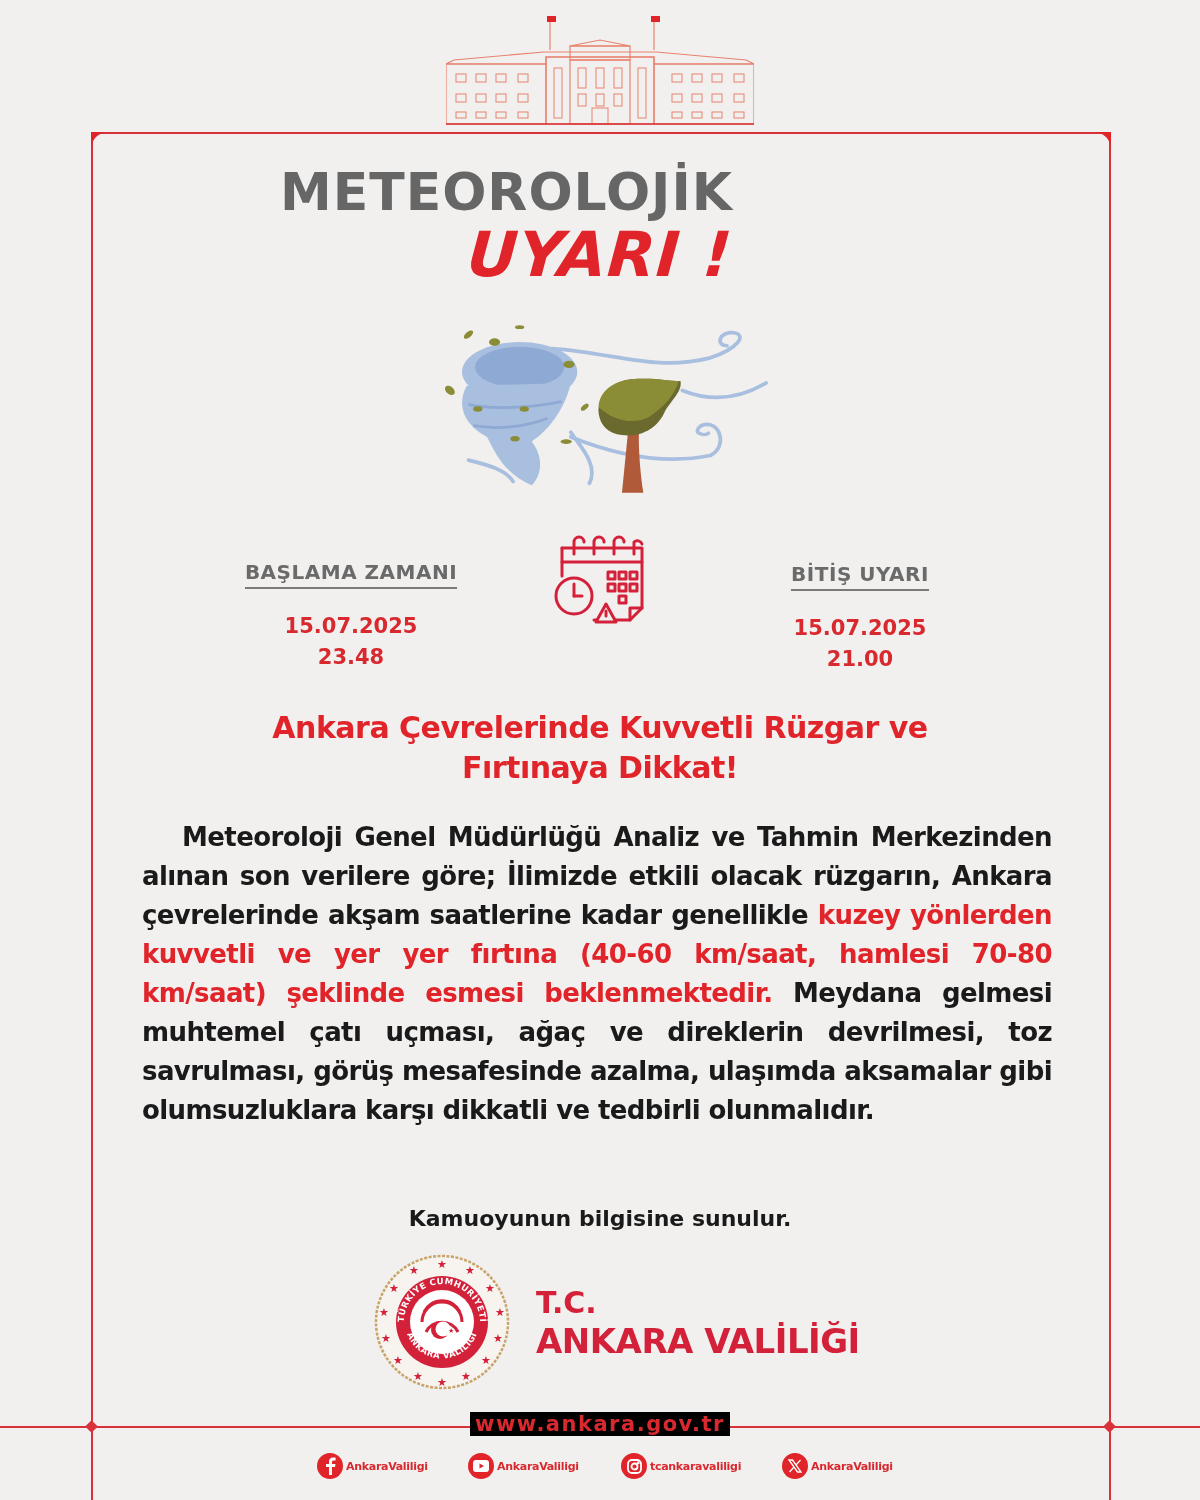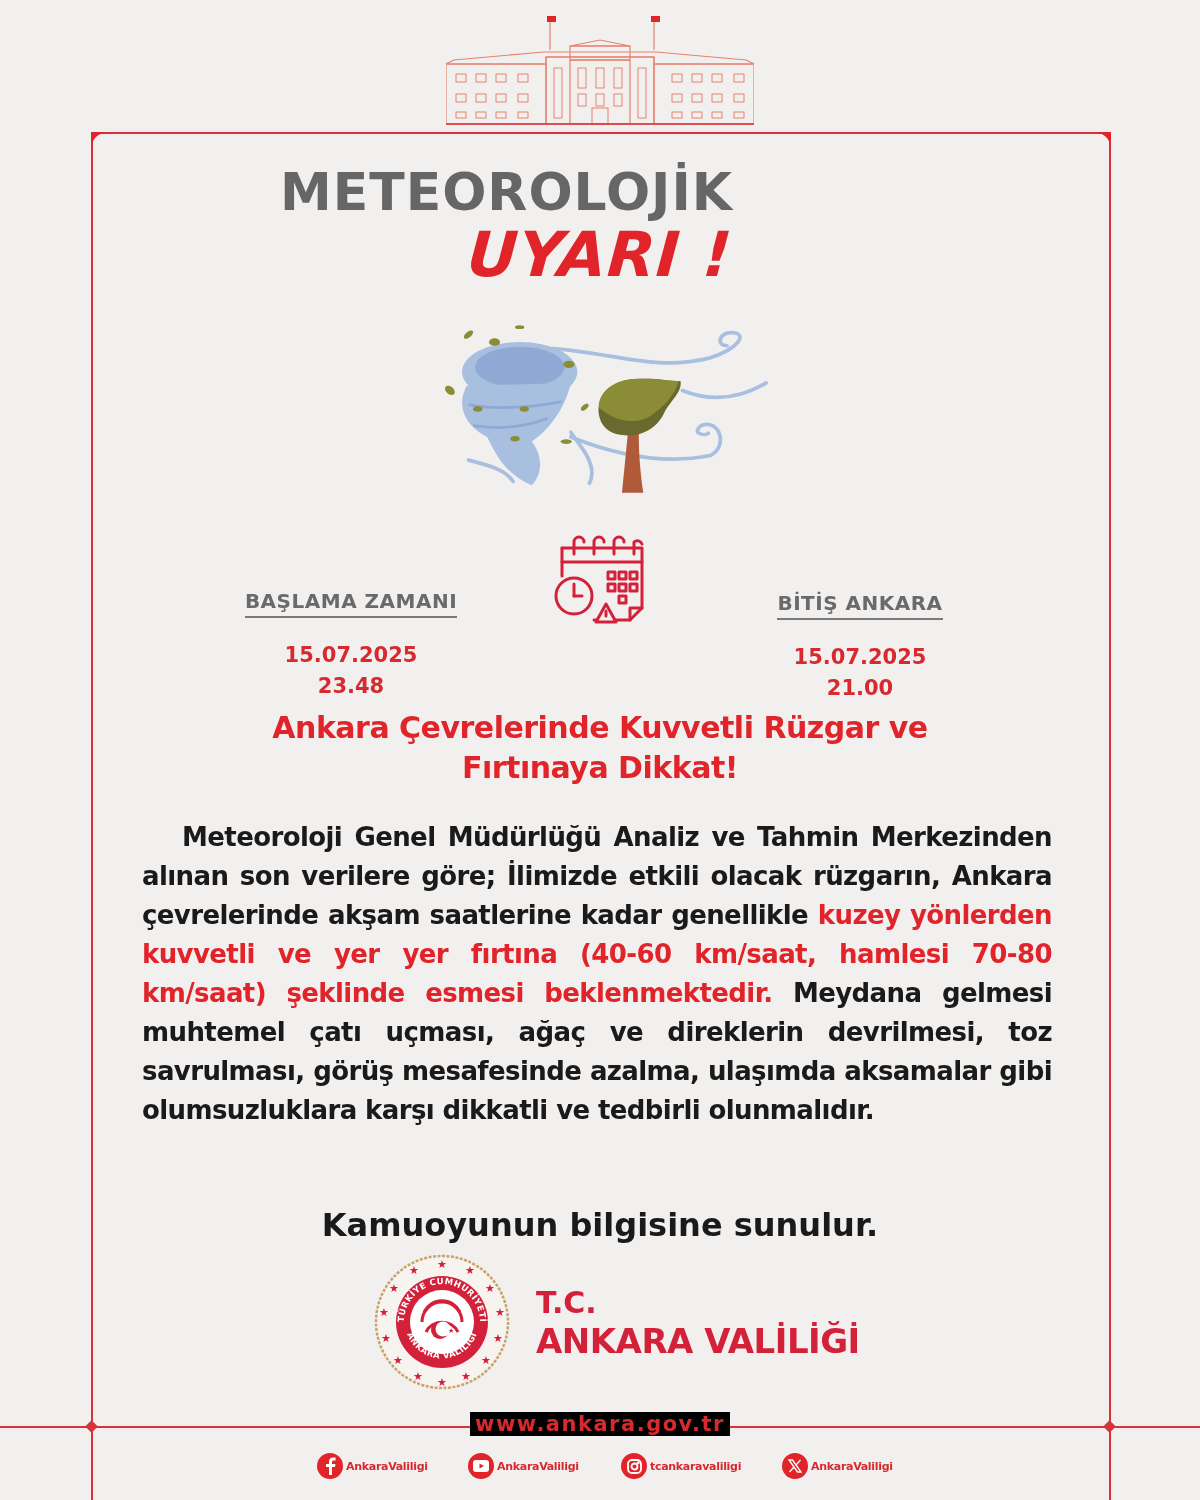--- a/index.html
+++ b/index.html
@@ -14,34 +14,34 @@
   .building { position: absolute; left: 446px; top: 12px; width: 308px; height: 114px; }
 
   .title-main { position: absolute; left: 0; width: 1013px; top: 162px; text-align: center;
     font-family: "DejaVu Sans", sans-serif; font-weight: bold; font-size: 52px; color: #666666; letter-spacing: 1px; }
   .title-sub { position: absolute; left: 0; width: 1200px; top: 218px; text-align: center;
     font-family: "DejaVu Sans", sans-serif; font-weight: bold; font-style: italic; font-size: 62px; color: #e0242a; letter-spacing: 1px; transform: skewX(-4deg); }
 
   .illustration { position: absolute; left: 428px; top: 316px; width: 360px; height: 186px; }
 
   .time-block { position: absolute; text-align: center; font-family: "DejaVu Sans", sans-serif; font-weight: bold; }
-  .time-label { display: inline-block; font-size: 20px; color: #6a6a6a; padding-bottom: 3px; border-bottom: 2px solid #7a7a7a; letter-spacing: 0.5px; margin-top: 29px; }
+  .time-label { display: inline-block; font-size: 20px; color: #6a6a6a; padding-bottom: 3px; border-bottom: 2px solid #7a7a7a; letter-spacing: 0.5px; }
   .time-date { font-size: 21px; color: #d8292f; margin-top: 22px; line-height: 31px; }
   .cal-icon { position: absolute; left: 552px; top: 532px; width: 100px; height: 96px; }
 
   .headline { position: absolute; left: 140px; width: 920px; top: 708px; text-align: center;
     font-family: "DejaVu Sans", sans-serif; font-weight: bold; font-size: 30px; line-height: 40px; color: #e0242a; letter-spacing: -0.5px; }
 
   .body-text { position: absolute; left: 142px; width: 910px; top: 818px;
     font-family: "DejaVu Sans", sans-serif; font-weight: bold; font-size: 26px; line-height: 39px; color: #1a1a1a;
     text-align: justify; text-indent: 40px; letter-spacing: -0.6px; }
   .body-text .red { color: #e0242a; }
 
   .closing { position: absolute; left: 0; width: 1200px; top: 1206px; text-align: center;
-    font-family: "DejaVu Sans", sans-serif; font-weight: bold; font-size: 32px; color: #1a1a1a; }
+    font-family: "DejaVu Sans", sans-serif; font-weight: bold; font-size: 22px; color: #1a1a1a; }
 
   .seal { position: absolute; left: 374px; top: 1254px; width: 136px; height: 136px; }
   .org { position: absolute; left: 536px; top: 1285px; font-family: "DejaVu Sans", sans-serif; font-weight: bold; color: #d4213a; }
   .org .l1 { font-size: 30px; line-height: 36px; }
   .org .l2 { font-size: 34px; line-height: 40px; letter-spacing: -0.5px; }
 
   .website { position: absolute; left: 470px; width: 260px; top: 1412px; text-align: center; background: #000000;
     font-family: "DejaVu Sans", sans-serif; font-weight: bold; font-size: 21px; color: #d8292f; letter-spacing: 1.5px; }
 
   .socials { position: absolute; top: 1453px; left: 0; width: 1064px; height: 30px; }
@@ -174,21 +174,21 @@
     <rect x="78" y="52" width="7" height="7"></rect>
   <rect x="67" y="64" width="7" height="7"></rect>
   <circle cx="22" cy="64" r="18" fill="#f2f0ef"></circle>
   <line x1="22" y1="64" x2="22" y2="52"></line>
   <line x1="22" y1="64" x2="30" y2="64"></line>
   <path d="M44 90 L54 72 L64 90 Z" fill="#f2f0ef"></path>
   <line x1="54" y1="79" x2="54" y2="84"></line>
 </svg>
 
 <div class="time-block" style="left:740px; top:562px; width:240px;">
-  <div class="time-label">BİTİŞ ANKARA</div>
+  <div class="time-label">BİTİŞ UYARI</div>
   <div class="time-date">
     <div>15.07.2025</div>
     <div>21.00</div>
   </div>
 </div>
 
 <div class="headline">
   <div>Ankara Çevrelerinde Kuvvetli Rüzgar ve</div>
   <div>Fırtınaya Dikkat!</div>
 </div>

